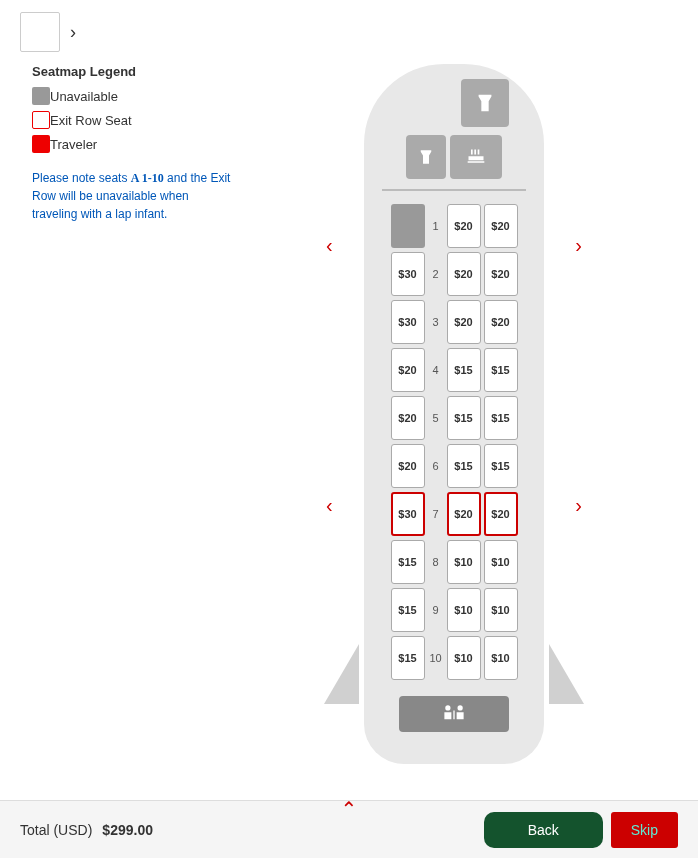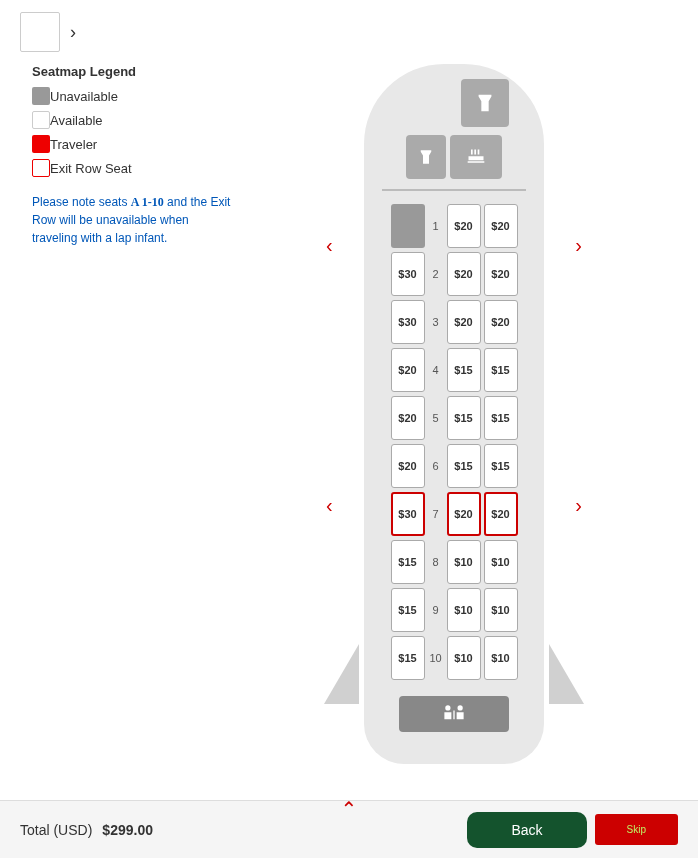--- a/index.html
+++ b/index.html
@@ -263,24 +263,24 @@
       color: #fff;
       border: none;
       padding: 10px 44px;
       font-size: 14px;
       border-radius: 10px;
       cursor: pointer;
       margin-right: 8px;
     }
     .btn-skip {
       background: #cc0000;
-      color: #bef264;
+      color: #5eead4;
       border: none;
-      padding: 10px 32px;
-      font-size: 10px;
+      padding: 10px 20px;
+      font-size: 14px;
       border-radius: 3px;
       cursor: pointer;
     }
 
     .plane-outer {
       position: relative;
       width: 200px;
       margin: 0 auto;
     }
   </style>
@@ -295,30 +295,26 @@
 <div class="main-content">
 
   <div class="legend-panel">
     <div class="legend-title">Seatmap Legend</div>
 
     <div class="legend-item">
       <div class="legend-box unavailable"></div>
       <span>Unavailable</span>
     </div>
     <div class="legend-item">
-      <div class="legend-box available"></div>
-      <span>Available</span>
+      <div class="legend-box exit-row"></div>
+      <span>Exit Row Seat</span>
     </div>
     <div class="legend-item">
       <div class="legend-box traveler"></div>
       <span>Traveler</span>
-    </div>
-    <div class="legend-item">
-      <div class="legend-box exit-row"></div>
-      <span>Exit Row Seat</span>
     </div>
 
     <div class="info-text">
       Please note seats <span>A 1-10</span> and the Exit Row will be unavailable when traveling with a lap infant.
     </div>
   </div>
 
   <div class="seatmap-container">
     <div class="plane-outer">
 

